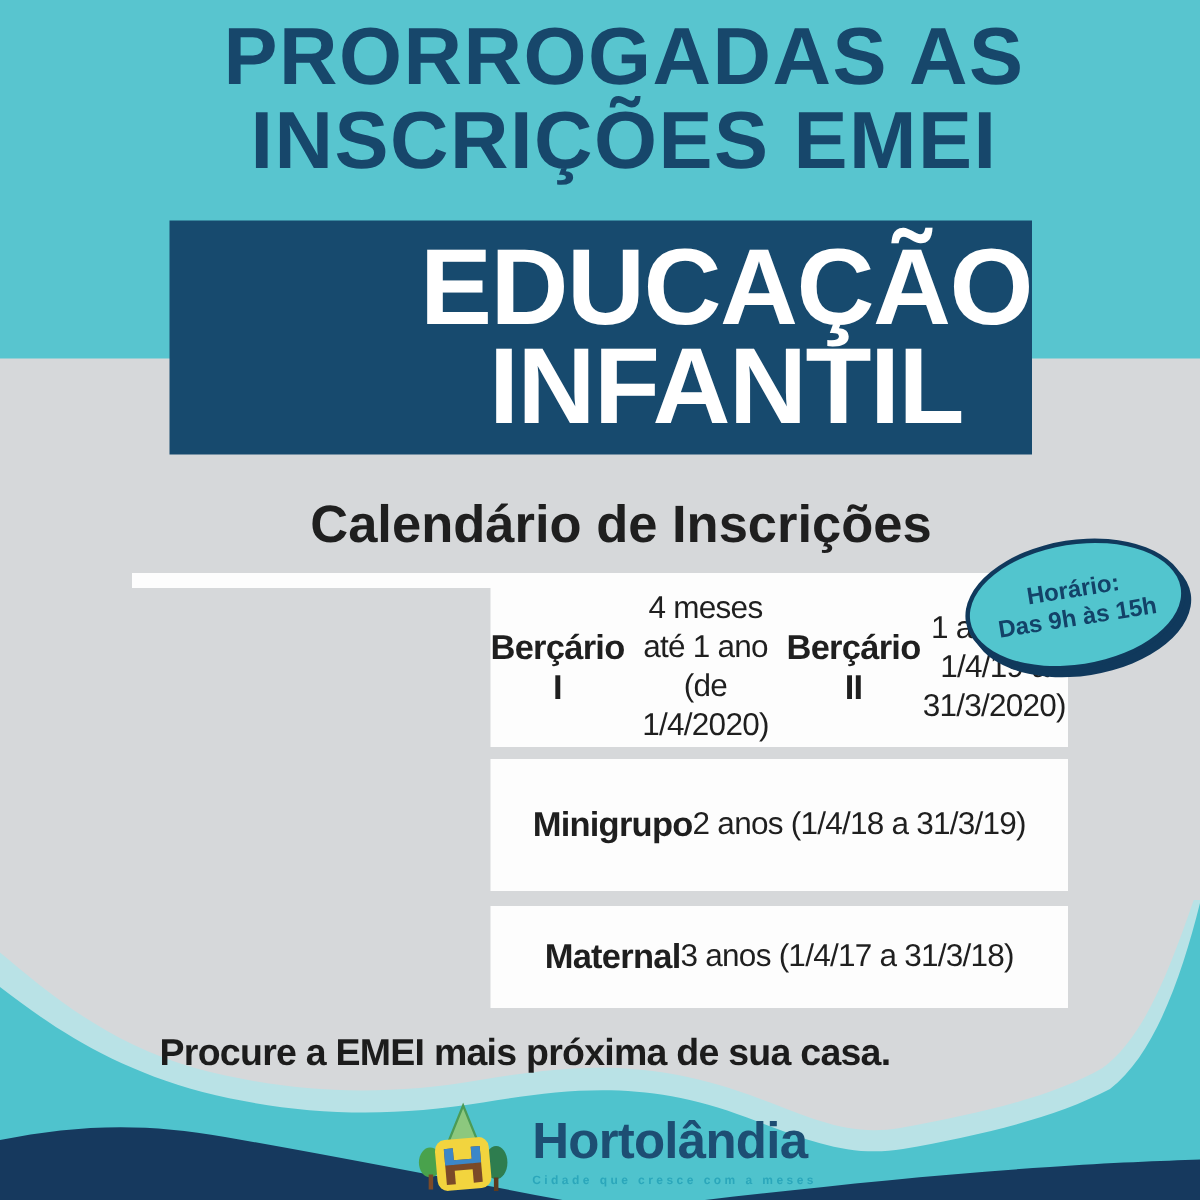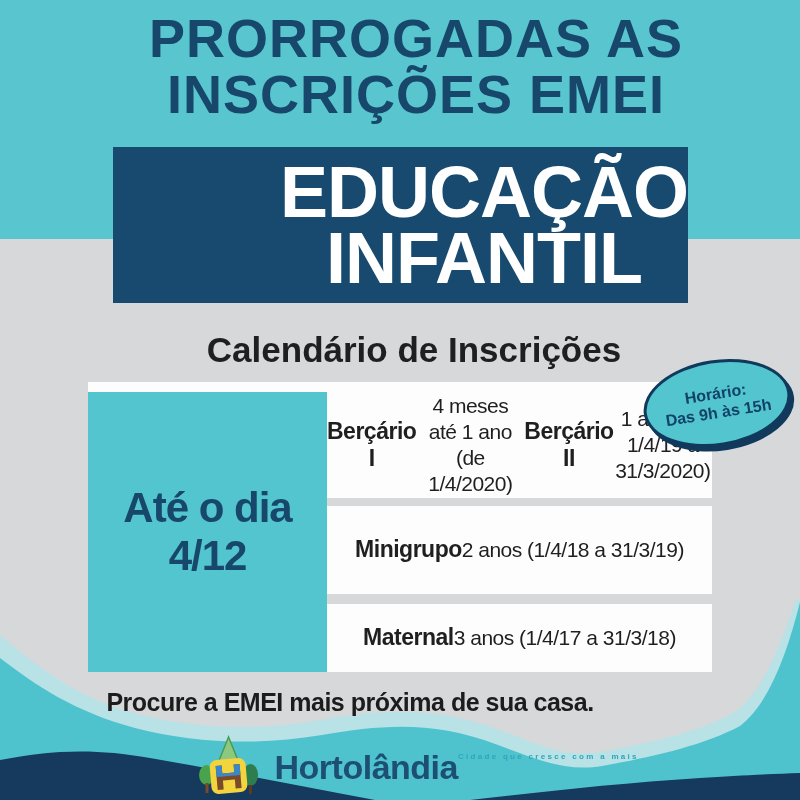--- a/index.html
+++ b/index.html
@@ -52,21 +52,21 @@
   .entry-detail{color:#1f1f1f;font-size:21px;line-height:26px;letter-spacing:-0.5px;}
   .note{
     position:absolute;left:0;top:688px;width:700px;text-align:center;
     color:#1c1c1c;font-weight:bold;font-size:25px;letter-spacing:-0.5px;z-index:2;
   }
   .waves{position:absolute;left:0;top:600px;width:800px;height:200px;z-index:1;}
   .logo{
     position:absolute;left:50%;top:735px;transform:translateX(-46%);
     display:flex;align-items:center;gap:14px;z-index:4;
   }
-  .logo-textblock{display:flex;flex-direction:row;}
+  .logo-textblock{display:flex;flex-direction:column;}
   .logo-name{color:#1d4e73;font-weight:bold;font-size:34px;line-height:36px;letter-spacing:-0.5px;}
   .logo-tagline{color:#2ba7bb;font-weight:bold;font-size:8px;letter-spacing:2.3px;margin-top:3px;white-space:nowrap;}
 </style>
 </head>
 <body>
 
 <div class="canvas">
 
   <div class="top-band"></div>
 
@@ -85,24 +85,20 @@
   <div class="cal-title">Calendário de Inscrições</div>
 
   <div class="badge">
     <div>Horário:</div>
     <div>Das 9h às 15h</div>
   </div>
 
   <div class="table-topbar"></div>
 
   <div class="cal-table">
-    <div class="deadline-cell">
-      <div>Até o dia</div>
-      <div>4/12</div>
-    </div>
     <div class="rows">
       <div class="row row-1">
         <div class="entry-name">Berçário I</div>
         <div class="entry-detail">4 meses até 1 ano (de 1/4/2020)</div>
         <div class="entry-name">Berçário II</div>
         <div class="entry-detail">1 ano (de 1/4/19 a 31/3/2020)</div>
       </div>
       <div class="row row-2">
         <div class="entry-name">Minigrupo</div>
         <div class="entry-detail">2 anos (1/4/18 a 31/3/19)</div>
@@ -143,17 +139,17 @@
         </g>
         <g fill="#3b87c8" clip-path="url(#htop)">
           <rect x="20" y="30" width="6" height="24"></rect>
           <rect x="38" y="30" width="6" height="24"></rect>
           <rect x="24" y="38" width="16" height="7"></rect>
         </g>
       </g>
     </svg>
     <div class="logo-textblock">
       <div class="logo-name">Hortolândia</div>
-      <div class="logo-tagline">Cidade que cresce com a mais</div>
+      <div class="logo-tagline">Cidade que cresce com a meses</div>
     </div>
   </div>
 
 </div>
 
 </body></html>

